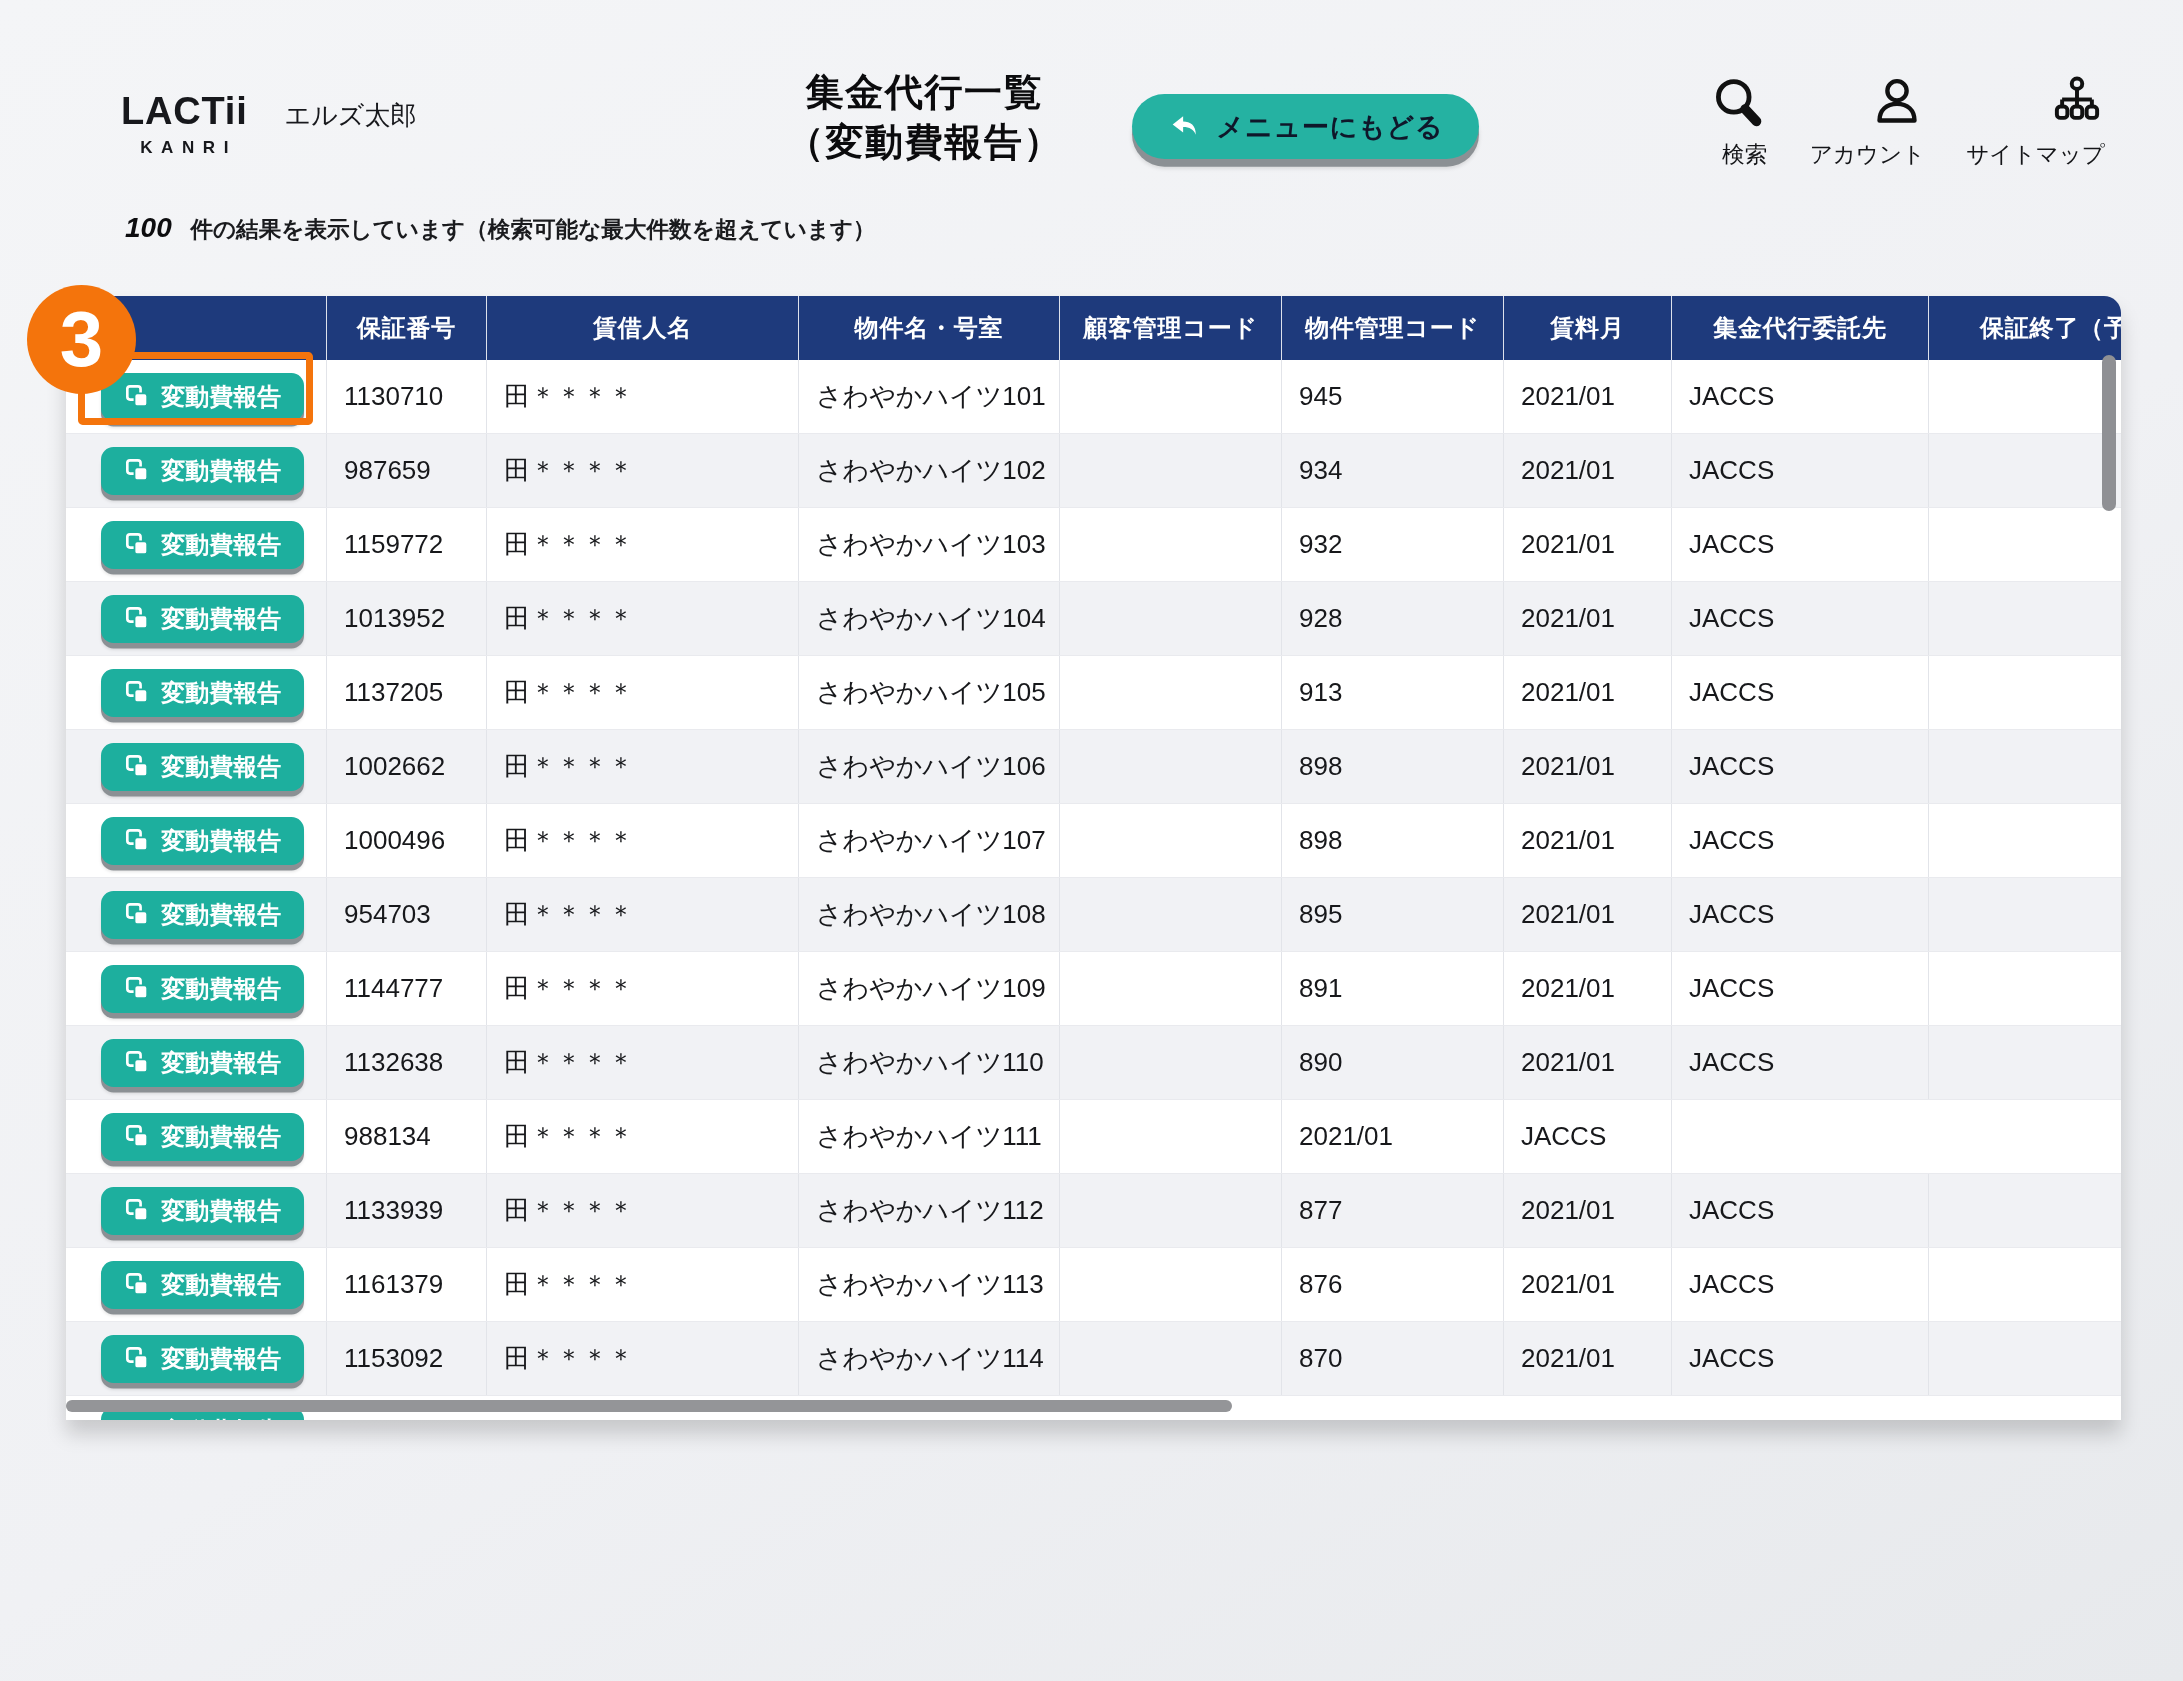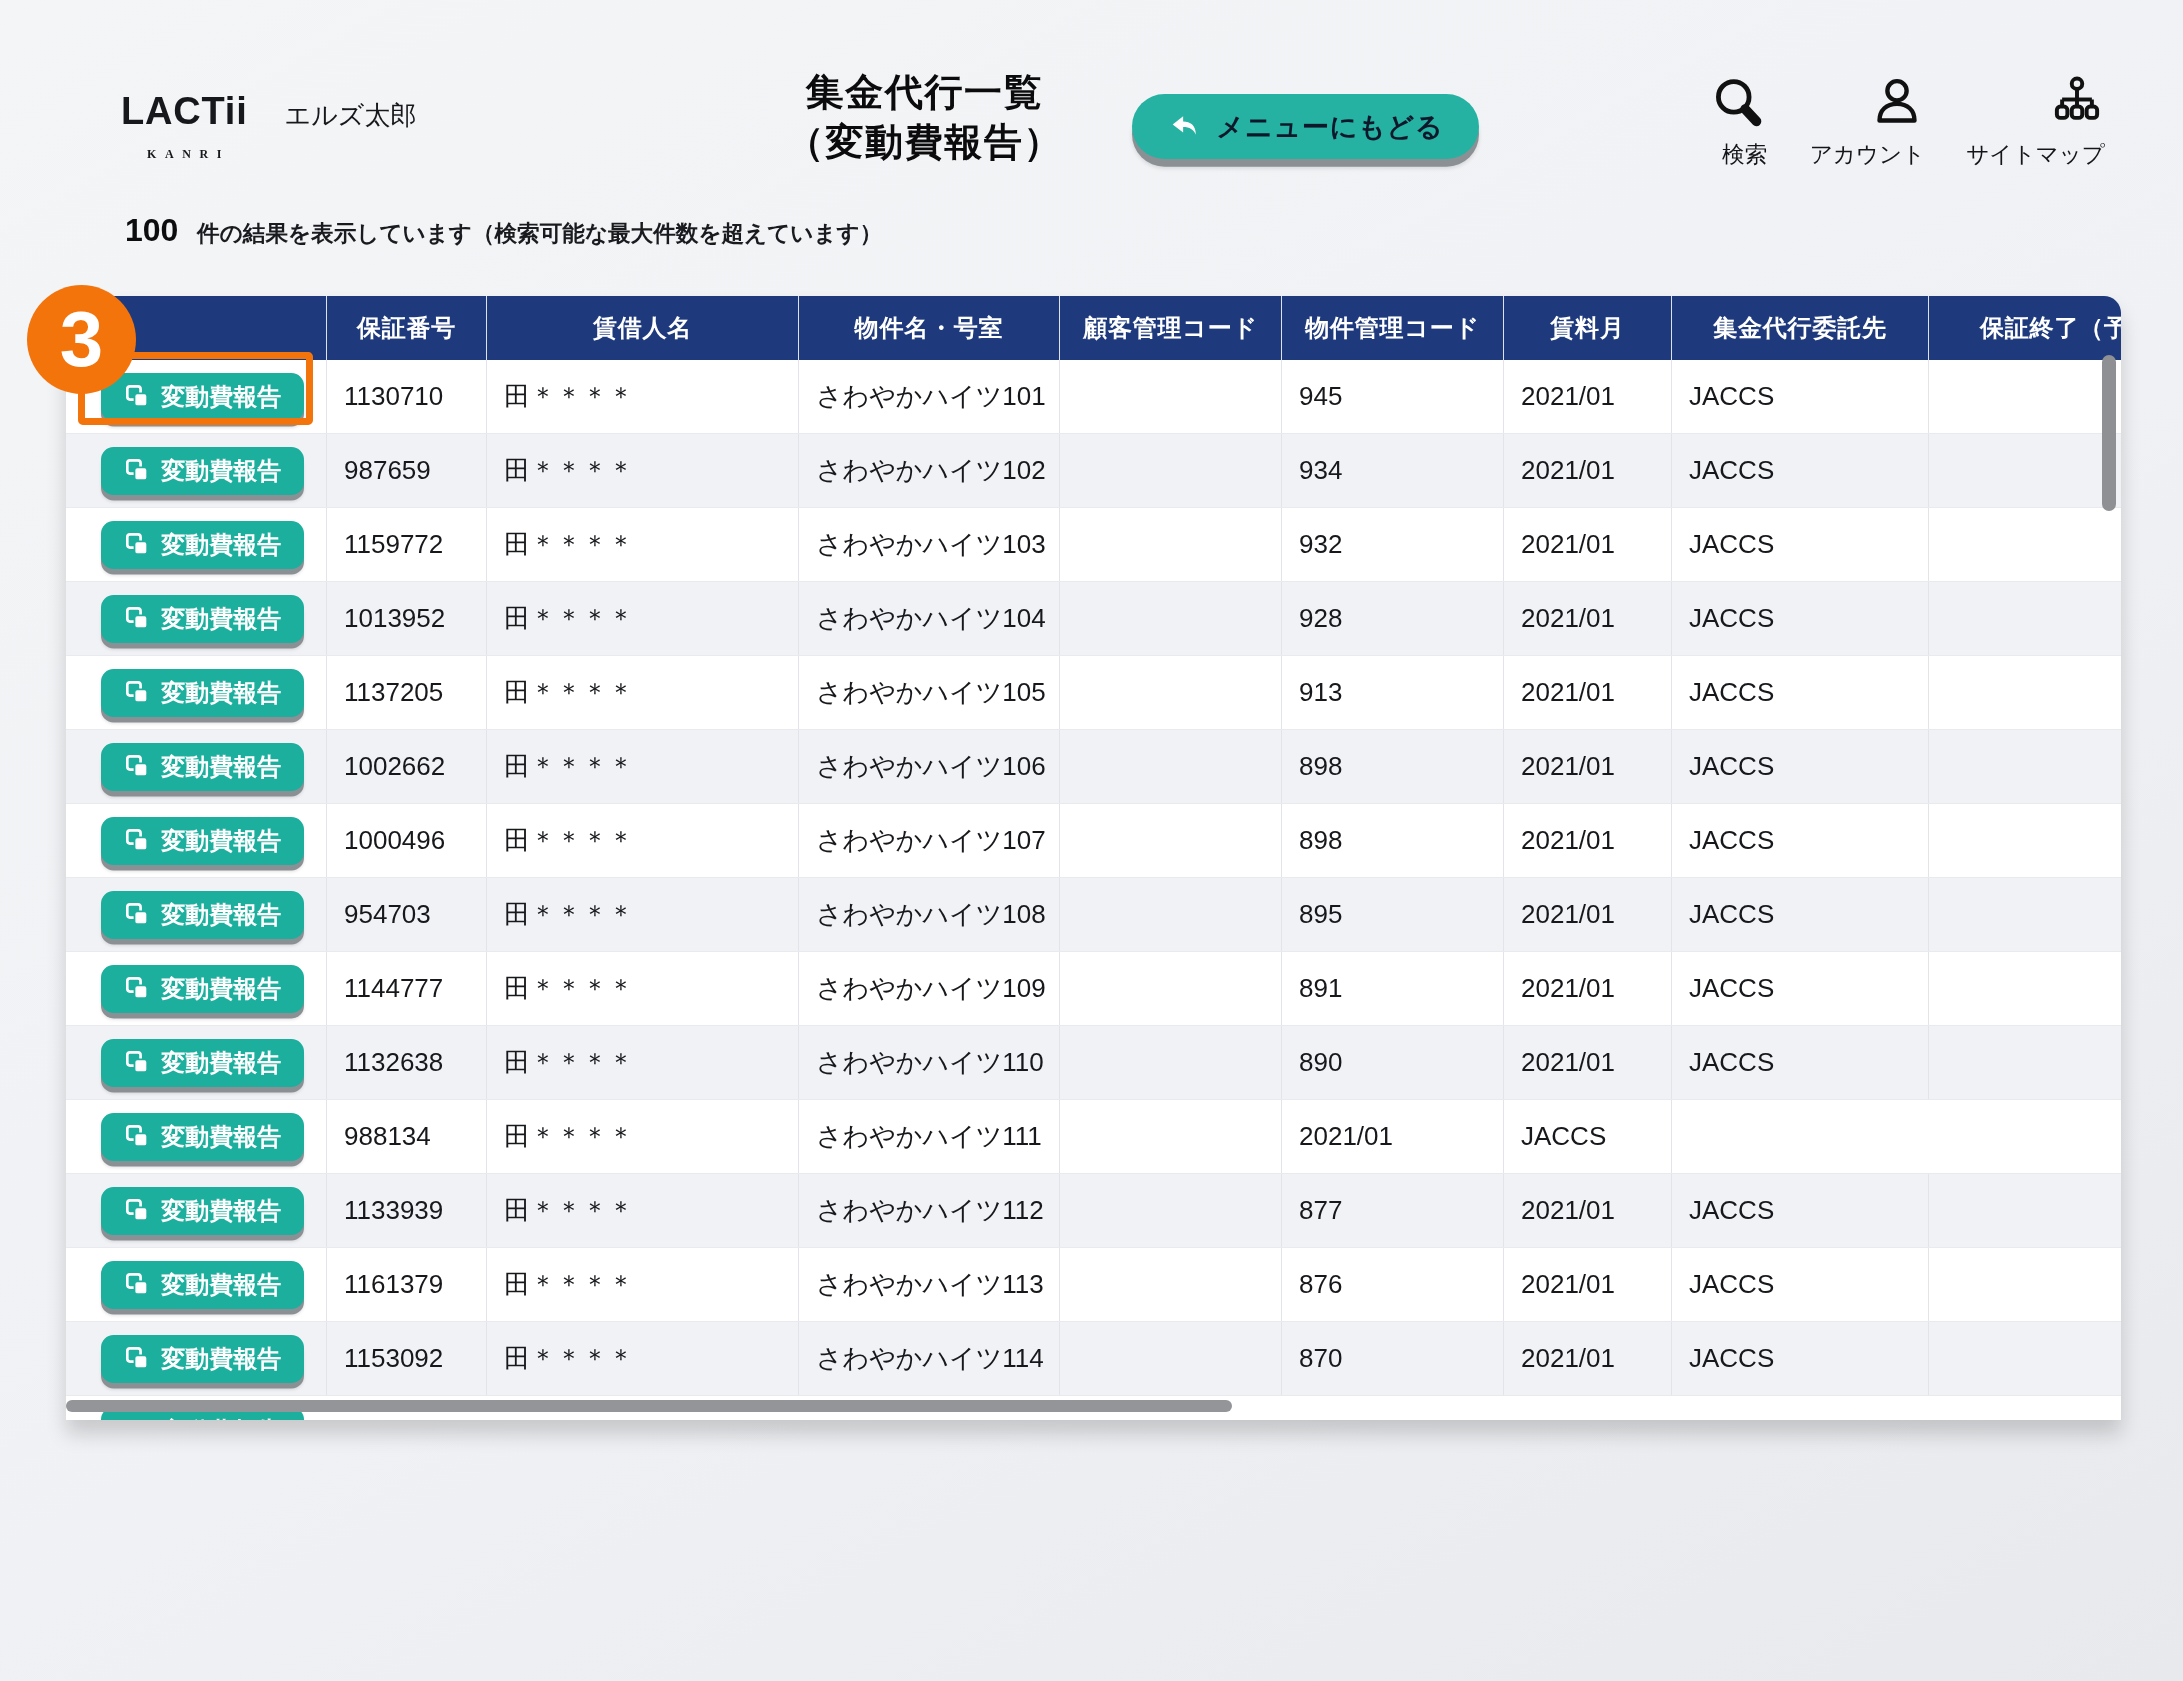--- a/index.html
+++ b/index.html
@@ -9,21 +9,21 @@
   .page {
     position:relative; width:2183px; height:1681px; overflow:hidden;
     background:linear-gradient(150deg,#f4f5f7 0%,#f0f1f4 55%,#e7e9ec 100%);
     color:#111;
   }
 
   
   .brand { position:absolute; left:121px; top:92px; display:flex; align-items:flex-start; gap:37px; }
   .logo-wrap { display:flex; flex-direction:column; align-items:center; cursor:pointer; }
   .logo { font-size:38px; font-weight:800; letter-spacing:0.8px; color:#17181c; line-height:1; }
-  .logo-sub { font-size:12px; font-weight:700; letter-spacing:8.6px; margin-top:17px; margin-right:-8.6px; color:#17181c;font-family:Liberation Serif, serif; }
+  .logo-sub { font-size:17px; font-weight:700; letter-spacing:8.6px; margin-top:8px; margin-right:-8.6px; color:#17181c; }
   .username { font-size:26px; font-weight:500; margin-top:6.2px; color:#17181c; }
 
   .page-title {
     position:absolute; left:749px; top:67px; width:351px; text-align:center;
     font-size:38px; font-weight:900; line-height:1.32; letter-spacing:1.6px; color:#0b0b0d;
   }
 
   .menu-btn {
     position:absolute; left:1132px; top:94px; height:65px; padding:0 36px;
     display:flex; align-items:center; gap:15.6px;
@@ -33,21 +33,21 @@
   }
   .menu-btn svg { width:33px; height:33px; }
 
   .nav-icons { position:absolute; right:78px; top:75px; display:flex; gap:41px; }
   .nav-item { display:flex; flex-direction:column; align-items:flex-end; gap:7.8px; cursor:pointer; min-width:117px; }
   .nav-item svg { width:56px; height:56px; }
   .nav-label { font-size:22.6px; font-weight:500; color:#141518; }
 
   
   .results { position:absolute; left:125px; top:212px; display:flex; align-items:baseline; gap:18.7px; }
-  .results .count { font-size:32px; font-weight:800; color:#0d0d0f; }
+  .results .count { font-size:28px; font-weight:800; color:#0d0d0f;font-style:italic; }
   .results .msg { font-size:22.6px; font-weight:700; color:#1a1b1e; }
 
   
   .table-card {
     position:absolute; left:66px; top:296px; width:2055px; height:1124px;
     background:#fff; border-radius:17px 17px 0 0; overflow:hidden;
     box-shadow:0 14px 20px rgba(0,0,0,.17);
   }
   .grid-row {
     display:grid;

